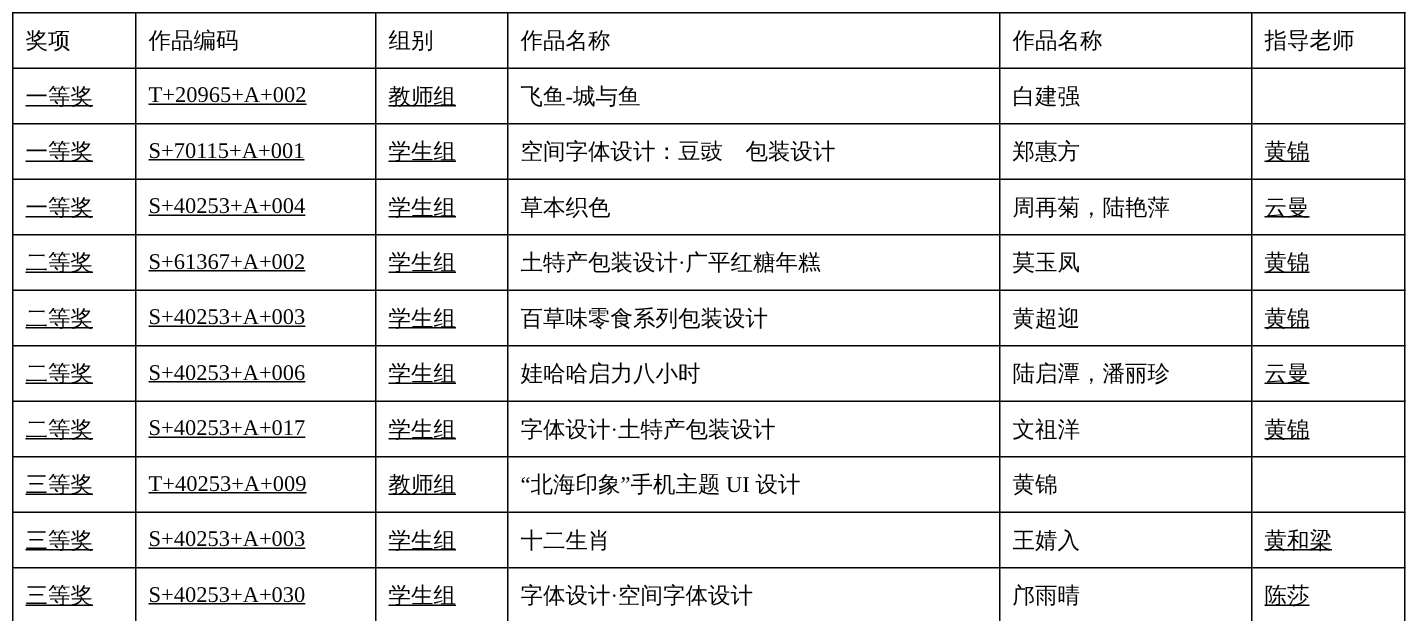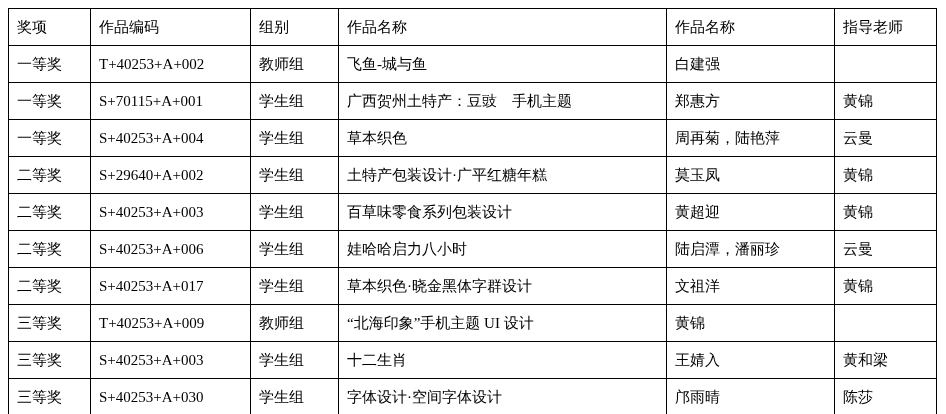--- a/index.html
+++ b/index.html
@@ -38,21 +38,21 @@
     white-space: nowrap;
     overflow: hidden;
   }
   .col-award   { width: 82px; }
   .col-code    { width: 160px; }
   .col-group   { width: 88px; }
   .col-title   { width: 328px; }
   .col-creator { width: 168px; }
   .col-teacher { width: 102px; }
 
-  .c-center { text-align: center; }
+  .c-center { text-align: center; text-decoration: underline; }
   .c-left   { text-align: left; }
   .hdr td   { text-align: center; }
   .cell-pad-left { padding-left: 10px; }
 </style>
 </head>
 <body>
 
 <div class="sheet">
   <table class="award-table">
     <colgroup>
@@ -67,45 +67,45 @@
       <tr class="hdr">
         <td>奖项</td>
         <td>作品编码</td>
         <td>组别</td>
         <td class="c-left cell-pad-left">作品名称</td>
         <td class="c-left cell-pad-left">作品名称</td>
         <td>指导老师</td>
       </tr>
     <tr>
           <td class="c-center">一等奖</td>
-          <td class="c-center">T+40253+A+002</td>
+          <td class="c-center">T+20965+A+002</td>
           <td class="c-center">教师组</td>
           <td class="c-left cell-pad-left">飞鱼-城与鱼</td>
           <td class="c-left cell-pad-left">白建强</td>
           <td class="c-center"></td>
         </tr>
         <tr>
           <td class="c-center">一等奖</td>
           <td class="c-center">S+70115+A+001</td>
           <td class="c-center">学生组</td>
-          <td class="c-left cell-pad-left">广西贺州土特产：豆豉　手机主题</td>
+          <td class="c-left cell-pad-left">空间字体设计：豆豉　包装设计</td>
           <td class="c-left cell-pad-left">郑惠方</td>
           <td class="c-center">黄锦</td>
         </tr>
         <tr>
           <td class="c-center">一等奖</td>
           <td class="c-center">S+40253+A+004</td>
           <td class="c-center">学生组</td>
           <td class="c-left cell-pad-left">草本织色</td>
           <td class="c-left cell-pad-left">周再菊，陆艳萍</td>
           <td class="c-center">云曼</td>
         </tr>
         <tr>
           <td class="c-center">二等奖</td>
-          <td class="c-center">S+29640+A+002</td>
+          <td class="c-center">S+61367+A+002</td>
           <td class="c-center">学生组</td>
           <td class="c-left cell-pad-left">土特产包装设计·广平红糖年糕</td>
           <td class="c-left cell-pad-left">莫玉凤</td>
           <td class="c-center">黄锦</td>
         </tr>
         <tr>
           <td class="c-center">二等奖</td>
           <td class="c-center">S+40253+A+003</td>
           <td class="c-center">学生组</td>
           <td class="c-left cell-pad-left">百草味零食系列包装设计</td>
@@ -117,21 +117,21 @@
           <td class="c-center">S+40253+A+006</td>
           <td class="c-center">学生组</td>
           <td class="c-left cell-pad-left">娃哈哈启力八小时</td>
           <td class="c-left cell-pad-left">陆启潭，潘丽珍</td>
           <td class="c-center">云曼</td>
         </tr>
         <tr>
           <td class="c-center">二等奖</td>
           <td class="c-center">S+40253+A+017</td>
           <td class="c-center">学生组</td>
-          <td class="c-left cell-pad-left">草本织色·晓金黑体字群设计</td>
+          <td class="c-left cell-pad-left">字体设计·土特产包装设计</td>
           <td class="c-left cell-pad-left">文祖洋</td>
           <td class="c-center">黄锦</td>
         </tr>
         <tr>
           <td class="c-center">三等奖</td>
           <td class="c-center">T+40253+A+009</td>
           <td class="c-center">教师组</td>
           <td class="c-left cell-pad-left">“北海印象”手机主题 UI 设计</td>
           <td class="c-left cell-pad-left">黄锦</td>
           <td class="c-center"></td>

